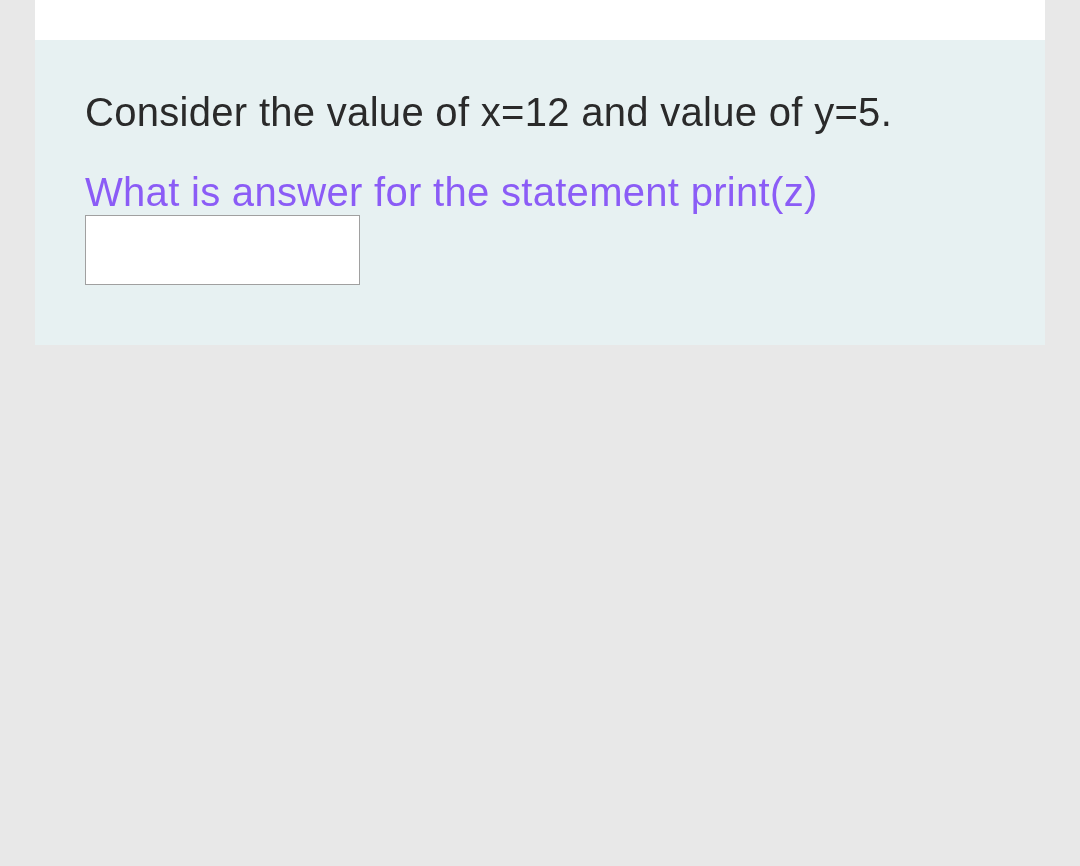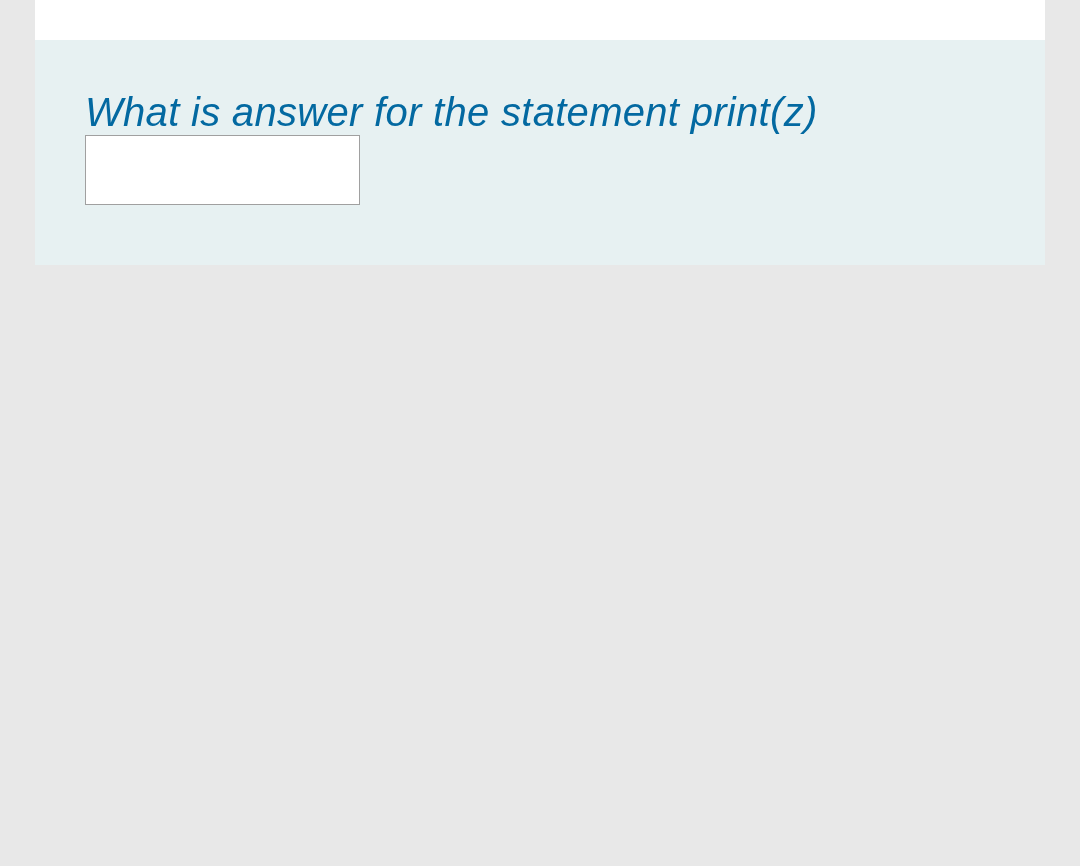--- a/index.html
+++ b/index.html
@@ -44,37 +44,37 @@
       white-space: pre;
     }
     .num {
       color: #0066cc;
     }
     .func {
       color: #a64d79;
     }
     .answer-text {
       font-size: 40px;
-      color: #0369a1;
+      color: #8b5cf6;
       letter-spacing: 0.3px;
-      font-style: italic;
     }
     .answer-input {
       width: 275px;
       height: 70px;
       border: 1px solid #a0a0a0;
       background: #ffffff;
       font-size: 32px;
       padding: 0 10px;
     }
   </style>
 </head>
 <body>
 
 <div class="top-white"></div>
 
 <div class="question-panel">
+  <div class="question-text">Consider the value of x=12 and value of y=5.</div>
 
 
   <div class="answer-text">What is answer for the statement print(z)</div>
 
   <input type="text" class="answer-input" value="" style="">
 </div>
 
 </body></html>

